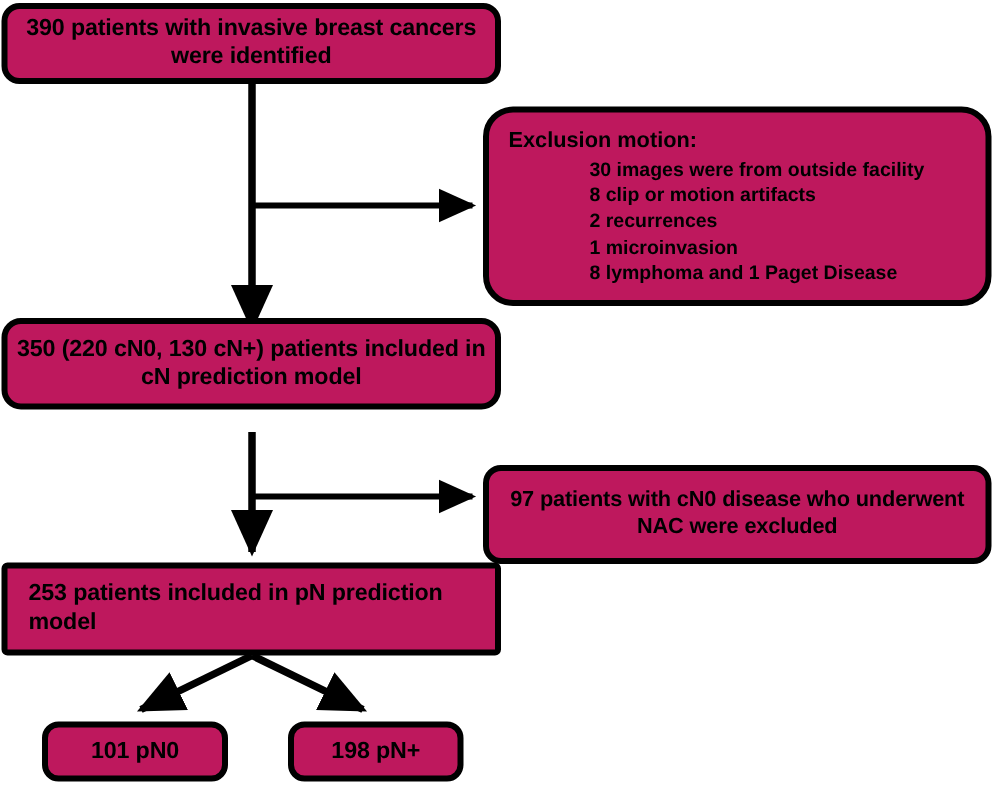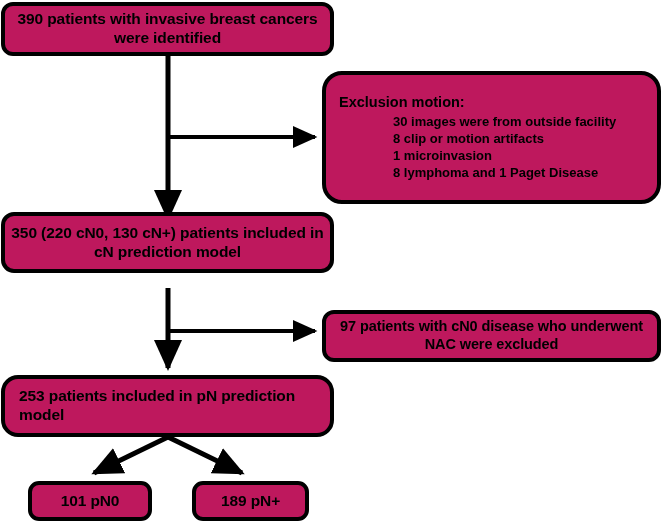--- a/index.html
+++ b/index.html
@@ -85,29 +85,29 @@
 
   #node-cn-model {
     left: 1px; top: 212px;
     width: 333px; height: 61px;
     border-radius: 13px;
   }
   #node-cn-model .node-text { font-size: 15.5px; padding: 0 6px; }
 
   #node-nac-excluded {
     left: 322px; top: 310px;
-    width: 339px; height: 52px;
+    width: 339px; height: 66px;
     border-radius: 12px;
   }
   #node-nac-excluded .node-text { font-size: 14.5px; padding: 0 6px; }
 
   #node-pn-model {
     left: 1px; top: 375px;
     width: 333px; height: 62px;
-    border-radius: 17px;
+    border-radius: 4px;
   }
   #node-pn-model .node-text {
     font-size: 15.5px;
     padding: 0 10px 0 14px;
     text-align: left;
   }
 
   #node-pn0 {
     left: 28px; top: 481px;
     width: 124px; height: 40px;
@@ -162,20 +162,21 @@
   <div class="node" id="node-identified">
     <span class="node-text">390 patients with invasive breast cancers were identified</span>
   </div>
 
   <div class="node" id="node-exclusion">
     <div class="excl-wrap">
       <span class="excl-title">Exclusion motion:</span>
       <ul class="excl-list">
         <li>30 images were from outside facility</li>
         <li>8 clip or motion artifacts</li>
+        <li>2 recurrences</li>
         <li>1 microinvasion</li>
         <li>8 lymphoma and 1 Paget Disease</li>
       </ul>
     </div>
   </div>
 
   <div class="node" id="node-cn-model">
     <span class="node-text">350 (220 cN0, 130 cN+) patients included in cN prediction model</span>
   </div>
 
@@ -185,16 +186,16 @@
 
   <div class="node" id="node-pn-model">
     <span class="node-text">253 patients included in pN prediction model</span>
   </div>
 
   <div class="node" id="node-pn0">
     <span class="node-text">101 pN0</span>
   </div>
 
   <div class="node" id="node-pnplus">
-    <span class="node-text">189 pN+</span>
+    <span class="node-text">198 pN+</span>
   </div>
 
 </div>
 
 </body></html>

